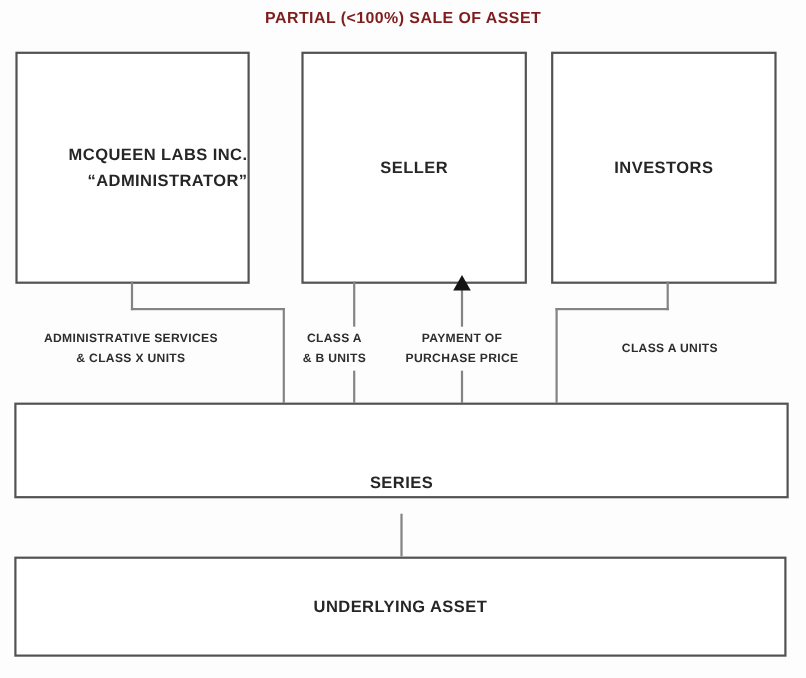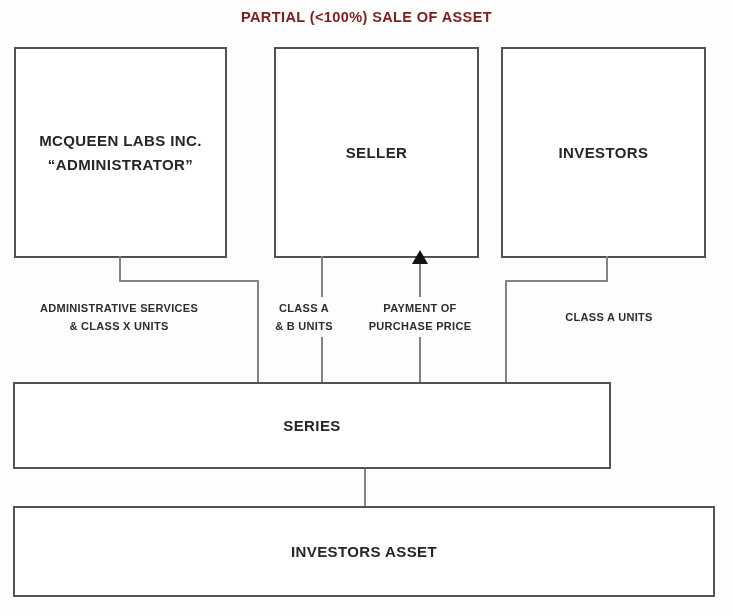--- a/index.html
+++ b/index.html
@@ -35,24 +35,24 @@
     flex-direction: column;
     align-items: center;
     justify-content: center;
     text-align: center;
     color: #262626;
     font-size: 15px;
     font-weight: 600;
     letter-spacing: 0.4px;
     line-height: 1.55;
   }
-  .node-admin      { left: 14px;  top: 47px;  width: 213px; height: 211px; }
+  .node-admin      { left: 14px;  top: 47px;  width: 213px; height: 211px; align-items: flex-end; }
   .node-seller     { left: 258px; top: 47px;  width: 205px; height: 211px; margin-left: 16px; }
   .node-investors  { left: 501px; top: 47px;  width: 205px; height: 211px; }
-  .node-series     { left: 13px;  top: 382px; width: 598px; height: 87px;  }
+  .node-series     { left: 13px;  top: 366px; width: 704px; height: 87px; justify-content: flex-end;  }
   .node-underlying { left: 13px;  top: 506px; width: 702px; height: 91px;  }
 
   .line {
     position: absolute;
     background: #848486;
   }
   .vline { width: 2px; }
   .hline { height: 2px; }
 
   
@@ -146,16 +146,16 @@
 
   <div class="edge-label lbl-investor">
     <div>CLASS A UNITS</div>
   </div>
 
   <div class="node node-series">
     <div>SERIES</div>
   </div>
 
   <div class="node node-underlying">
-    <div>INVESTORS ASSET</div>
+    <div>UNDERLYING ASSET</div>
   </div>
 
 </div>
 
 </body></html>

